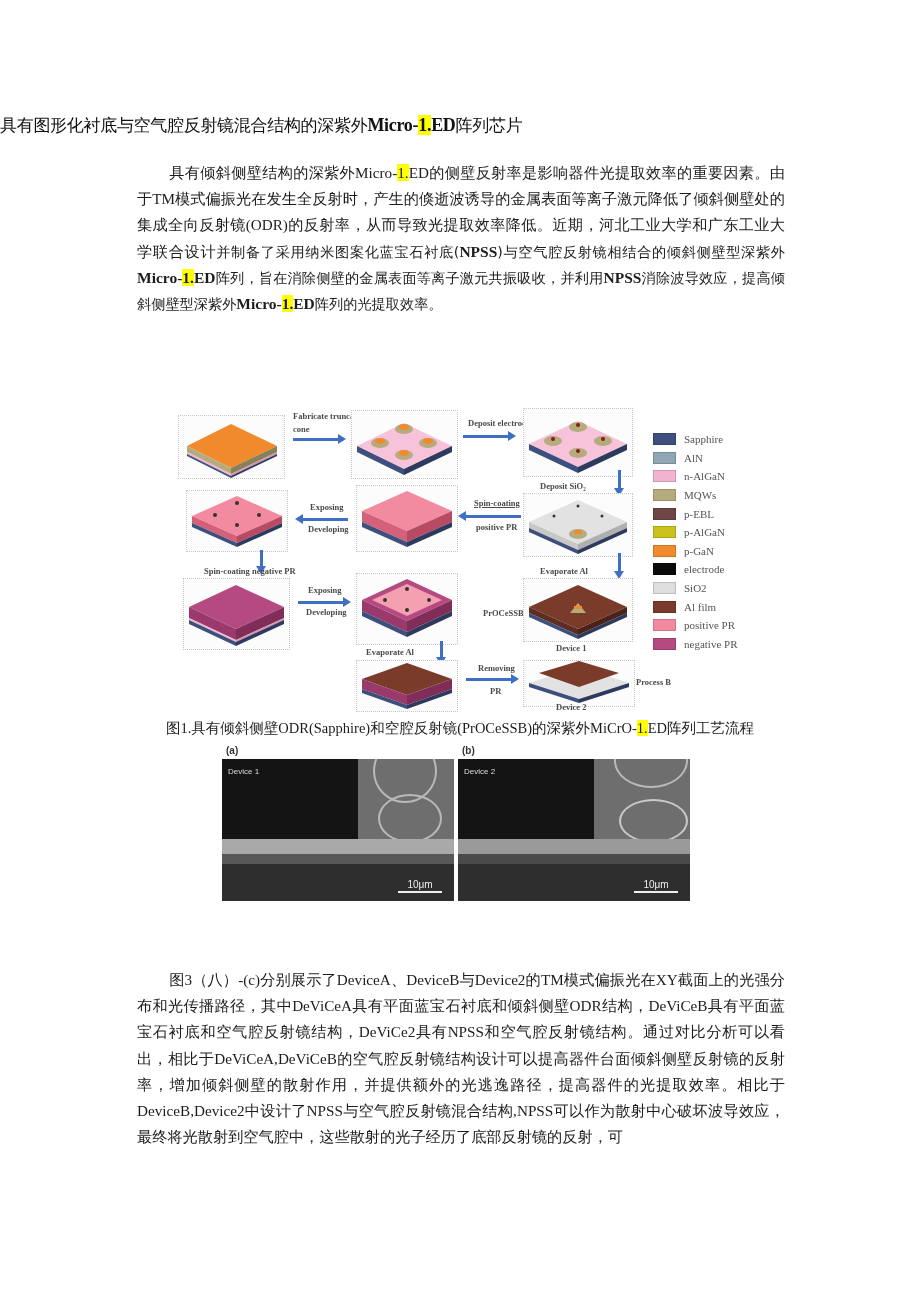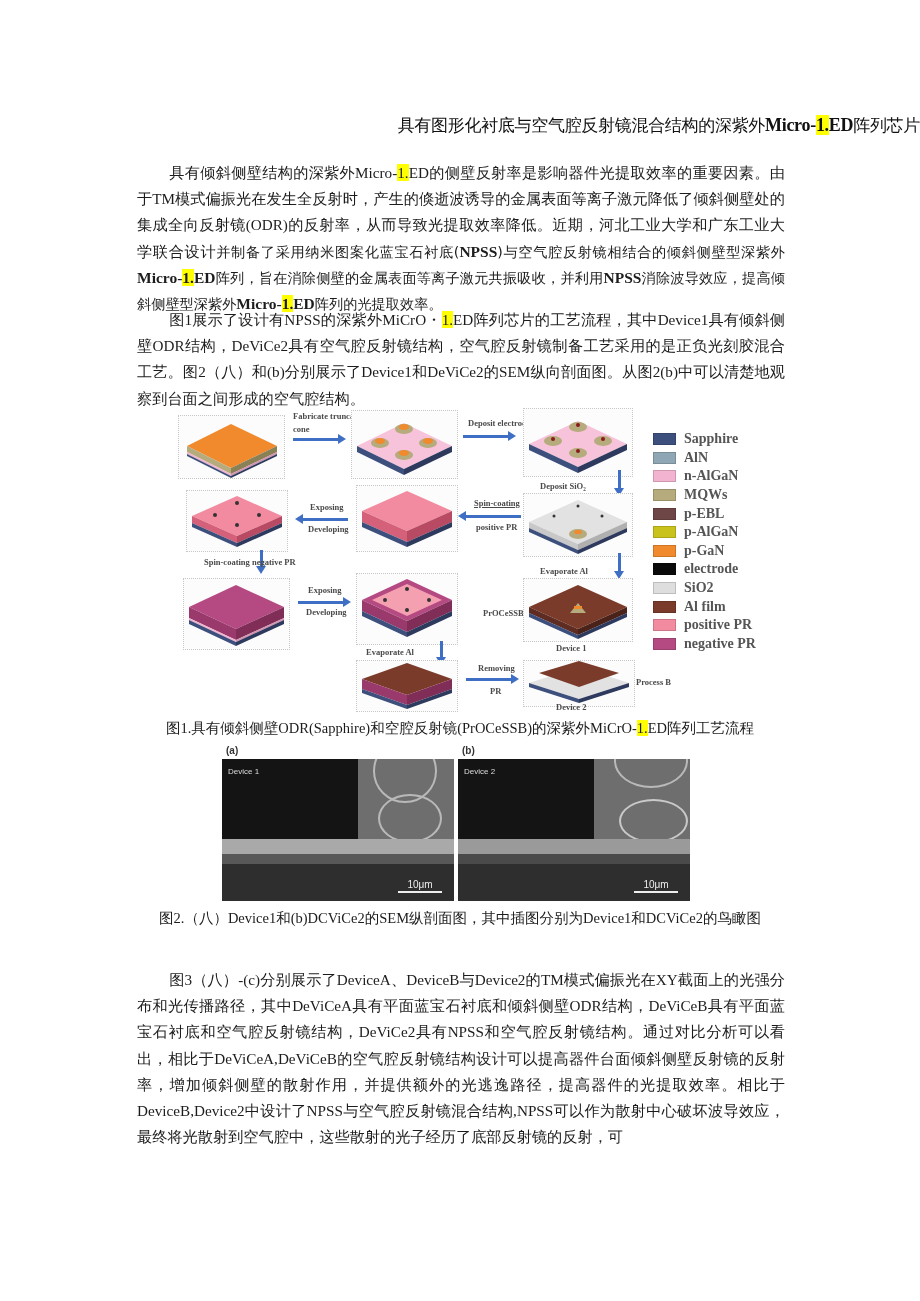--- a/index.html
+++ b/index.html
@@ -1,20 +1,20 @@
 <!DOCTYPE html>
 <html><head>
 <meta charset="utf-8">
 <style>
   html, body { margin: 0; padding: 0; background: #ffffff; }
   body { width: 920px; height: 1301px; position: relative; overflow: hidden;
          font-family: "Liberation Serif", "DejaVu Serif", serif; color: #1a1a1a; }
   .page { position: absolute; left: 0; top: 0; width: 920px; height: 1301px; }
 
-  .title { position: absolute; left: 0; width: 920px; top: 114px; text-align: right;
+  .title { position: absolute; left: 0; width: 920px; top: 114px; text-align: left;
            font-family: "DejaVu Sans", "Liberation Sans", sans-serif; font-size: 17px; color: #111; letter-spacing: -0.3px; }
   .title b { font-family: "Liberation Serif", serif; font-weight: bold; font-size: 18px; }
   .hl { background: #ffff00; }
 
   .para { position: absolute; left: 137px; width: 648px; font-size: 15.2px; line-height: 26.2px;
           text-align: justify; color: #1c1c1c; }
   .para .indent { display: inline-block; width: 32px; }
   .boldline { font-family: "DejaVu Sans", sans-serif; font-size: 14.2px; }
   .boldline b { font-family: "Liberation Serif", serif; font-size: 15.5px; }
 
@@ -34,21 +34,21 @@
   .arrow-h { height: 3px; }
   .arrow-v { width: 3px; }
   .arrow-h::after { content: ""; position: absolute; top: -4px; border: 5px solid transparent; }
   .arrow-h.r::after { right: -8px; border-left: 8px solid #3f6fc4; border-right: 0; }
   .arrow-h.l::after { left: -8px; border-right: 8px solid #3f6fc4; border-left: 0; }
   .arrow-v::after { content: ""; position: absolute; left: -4px; bottom: -8px; border: 5px solid transparent; border-top: 8px solid #3f6fc4; border-bottom: 0; }
 
   .legend { position: absolute; left: 475px; top: 25px; width: 110px; }
   .legend-item { display: flex; align-items: center; height: 18.6px; }
   .swatch { width: 21px; height: 10px; margin-right: 8px; border: 1px solid rgba(0,0,0,0.15); }
-  .legend-label { font-size: 14px; font-weight: bold; color: #555; }
+  .legend-label { font-size: 11px; font-weight: normal; color: #555; }
 
   
   .fig2 { position: absolute; left: 222px; top: 745px; width: 473px; height: 160px; }
   .sem { position: absolute; top: 14px; width: 232px; height: 142px; background: #3a3a3a; overflow: hidden; }
   .sem .dark { position: absolute; left: 0; top: 0; width: 136px; height: 80px; background: #141414; }
   .sem .inset { position: absolute; left: 136px; top: 0; right: 0; height: 80px; background: #6e6e6e; }
   .sem .band1 { position: absolute; left: 0; right: 0; top: 80px; height: 15px; background: #a9a9a9; }
   .sem .band2 { position: absolute; left: 0; right: 0; top: 95px; height: 10px; background: #585858; }
   .sem .bottom { position: absolute; left: 0; right: 0; top: 105px; bottom: 0; background: #2e2e2e; }
   .sem .circ { position: absolute; border: 2px solid #b9b9b9; border-radius: 50%; }
@@ -63,23 +63,20 @@
 <div class="page">
 
   <div class="title">
     <span>具有图形化衬底与空气腔反射镜混合结构的深紫外</span><b>Micro-</b><b class="hl">1.</b><b>ED</b><span>阵列芯片</span>
   </div>
 
   <div class="para p1">
     <span class="indent"></span><span>具有倾斜侧壁结构的深紫外Micro-</span><span class="hl">1.</span><span>ED的侧壁反射率是影响器件光提取效率的重要因素。由于TM模式偏振光在发生全反射时，产生的倏逝波诱导的金属表面等离子激元降低了倾斜侧壁处的集成全向反射镜(ODR)的反射率，从而导致光提取效率降低。近期，河北工业大学和广东工业大学联合设计</span><span class="boldline"><span>并制备了采用纳米图案化蓝宝石衬底(</span><b>NPSS</b><span>)与空气腔反射镜相结合的倾斜侧壁型深紫外</span><b>Micro-</b><b class="hl">1.</b><b>ED</b><span>阵列，旨在消除侧壁的金属表面等离子激元共振吸收，并利用</span><b>NPSS</b><span>消除波导效应，提高倾斜侧壁型深紫外</span><b>Micro-</b><b class="hl">1.</b><b>ED</b><span>阵列的光提取效率。</span></span>
   </div>
 
-  <div class="para p2">
-    <span class="indent"></span><span>图1展示了设计有NPSS的深紫外MiCrO・</span><span class="hl">1.</span><span>ED阵列芯片的工艺流程，其中Device1具有倾斜侧壁ODR结构，DeViCe2具有空气腔反射镜结构，空气腔反射镜制备工艺采用的是正负光刻胶混合工艺。图2（八）和(b)分别展示了Device1和DeViCe2的SEM纵向剖面图。从图2(b)中可以清楚地观察到台面之间形成的空气腔结构。</span>
-  </div>
 
   <div class="fig1">
 
     <div class="panel" style="left:0;top:10px;width:105px;height:62px;">
       <svg width="105" height="62">
         <polygon points="8,30 52,8 98,30 52,52" fill="#f08a2c"></polygon>
         <polygon points="8,30 52,52 52,58 8,36" fill="#b5ab7c"></polygon>
           <polygon points="52,52 98,30 98,36 52,58" fill="#8a8056"></polygon>
         <polygon points="8,36 52,58 52,60 8,38" fill="#f2b3d0"></polygon>
           <polygon points="52,58 98,36 98,38 52,60" fill="#d493b0"></polygon>
@@ -168,21 +165,21 @@
           <ellipse cx="54" cy="38" rx="4" ry="2" fill="#f08a2c"></ellipse>
         <circle cx="30" cy="22" r="1.5" fill="#333"></circle>
           <circle cx="54" cy="12" r="1.5" fill="#333"></circle>
           <circle cx="78" cy="22" r="1.5" fill="#333"></circle>
       </svg>
     </div>
     <div class="arrow-v" style="left:440px;top:148px;height:18px;"></div>
     <div class="flabel" style="left:362px;top:161px;">Evaporate Al</div>
 
     <div class="arrow-v" style="left:82px;top:145px;height:16px;"></div>
-    <div class="flabel" style="left:26px;top:152px;">Spin-coating   negative PR</div>
+    <div class="flabel" style="left:26px;top:161px;">Spin-coating   negative PR</div>
     <div class="panel" style="left:5px;top:173px;width:105px;height:70px;">
       <svg width="105" height="70">
         <polygon points="5,28 52,6 100,28 52,50" fill="#b54a82"></polygon>
         <polygon points="5,28 52,50 52,61 5,39" fill="#9a3a6c"></polygon>
           <polygon points="52,50 100,28 100,39 52,61" fill="#802e58"></polygon>
         <polygon points="5,39 52,61 52,63 5,41" fill="#f2b3d0"></polygon>
           <polygon points="52,61 100,39 100,41 52,63" fill="#d493b0"></polygon>
         <polygon points="5,41 52,63 52,67 5,45" fill="#3d4f7c"></polygon>
           <polygon points="52,63 100,41 100,45 52,67" fill="#2d3a5e"></polygon>
       </svg>
@@ -325,19 +322,18 @@
         <div class="circ" style="left:25px;top:40px;width:65px;height:40px;border-color:#c9c9c9;"></div>
       </div>
       <div class="band1" style="background:#9a9a9a;"></div>
         <div class="band2" style="background:#4a4a4a;"></div>
         <div class="bottom"></div>
       <div class="devlabel">Device 2</div>
       <div class="scale"><span>10μm</span><div class="bar"></div></div>
     </div>
   </div>
 
-  <div class="caption cap2">图2.（八）Device1和(b)DCViCe2的SEM纵剖面图，其中插图分别为Device1和DCViCe2的鸟瞰图</div>
 
   <div class="para p3">
     <span class="indent"></span><span>图3（八）-(c)分别展示了DeviceA、DeviceB与Device2的TM模式偏振光在XY截面上的光强分布和光传播路径，其中DeViCeA具有平面蓝宝石衬底和倾斜侧壁ODR结构，DeViCeB具有平面蓝宝石衬底和空气腔反射镜结构，DeViCe2具有NPSS和空气腔反射镜结构。通过对比分析可以看出，相比于DeViCeA,DeViCeB的空气腔反射镜结构设计可以提高器件台面倾斜侧壁反射镜的反射率，增加倾斜侧壁的散射作用，并提供额外的光逃逸路径，提高器件的光提取效率。相比于DeviceB,Device2中设计了NPSS与空气腔反射镜混合结构,NPSS可以作为散射中心破坏波导效应，最终将光散射到空气腔中，这些散射的光子经历了底部反射镜的反射，可</span>
   </div>
 
 </div>
 
 </body></html>

